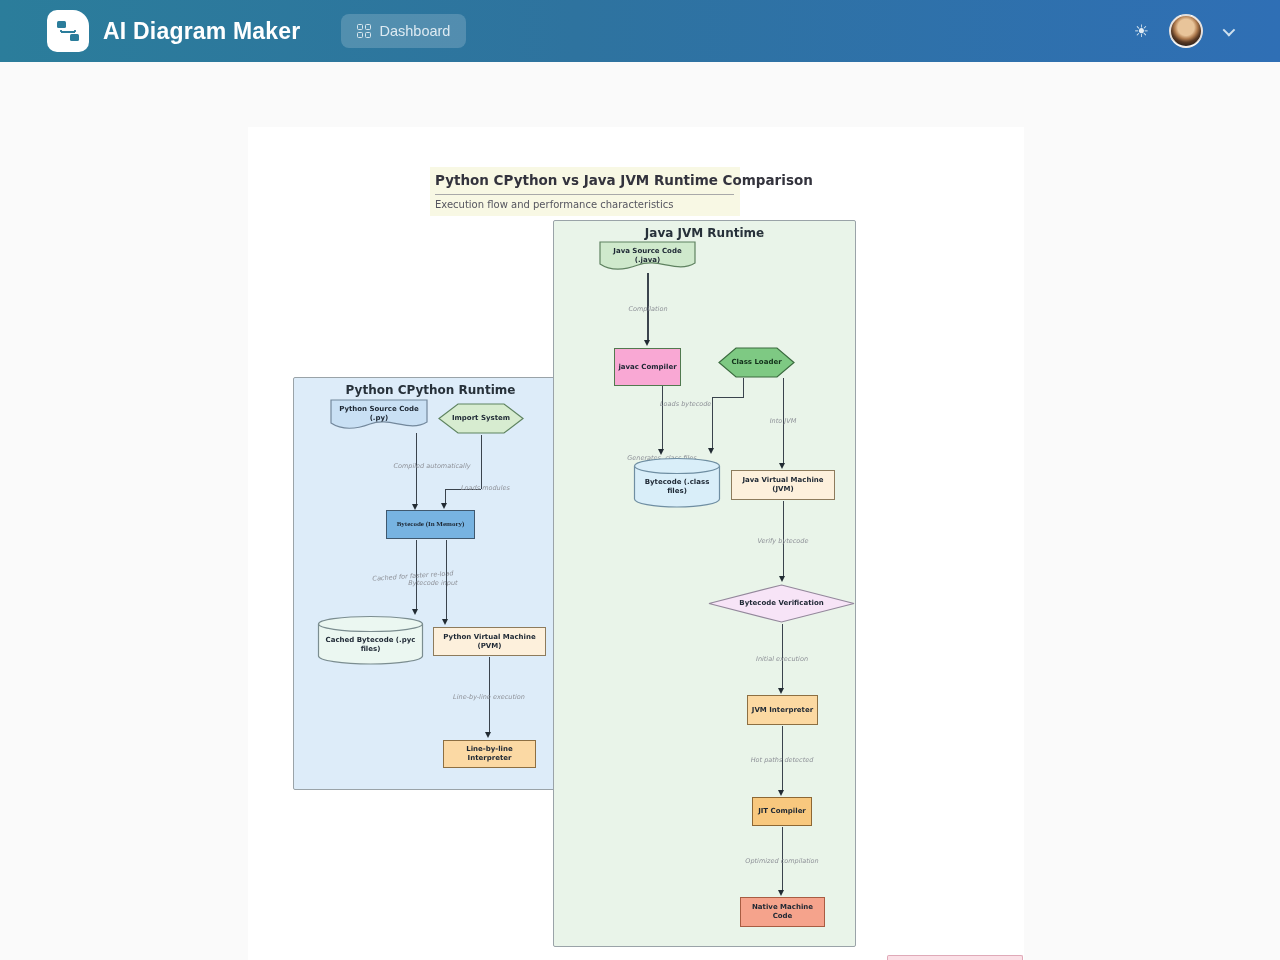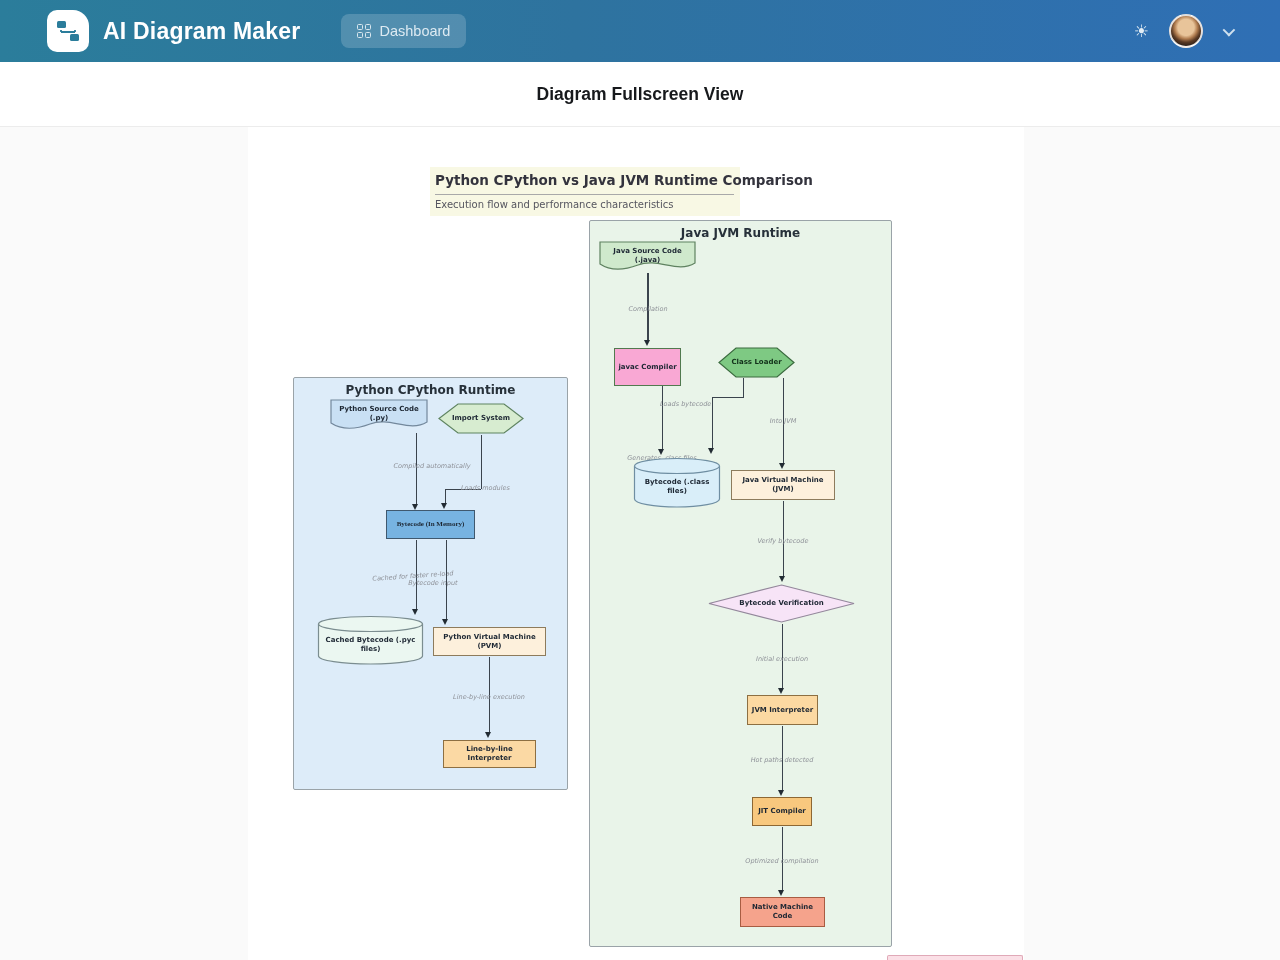--- a/index.html
+++ b/index.html
@@ -69,21 +69,21 @@
   <div class="diagram-font">
 
     <div class="abs dg-titleblock">
       <div class="dg-title">Python CPython vs Java JVM Runtime Comparison</div>
       <div class="dg-subtitle">Execution flow and performance characteristics</div>
     </div>
 
     <div class="subgraph" style="left:293px;top:377px;width:275px;height:413px;background:#ddecf9;">
       <div class="subgraph-title">Python CPython Runtime</div>
     </div>
-    <div class="subgraph" style="left:589px;top:220px;width:303px;height:727px;background:#e9f4e9;">
+    <div class="subgraph" style="left:553px;top:220px;width:303px;height:727px;background:#e9f4e9;">
       <div class="subgraph-title">Java JVM Runtime</div>
     </div>
 
     <div class="vl" style="left:415.5px;top:433px;height:72px;"></div>
     <div class="ar" style="left:412px;top:504px;"></div>
     <div class="edge-label center-label" style="left:416px;top:462px;padding-left:32px;">Compiled automatically</div>
 
     <div class="vl" style="left:480.5px;top:435px;height:54px;"></div>
     <div class="hlz" style="left:445px;top:488.5px;width:36px;"></div>
     <div class="vl" style="left:444.5px;top:489px;height:15px;"></div>
@@ -240,16 +240,13 @@
         </span>
       <span>Dashboard</span>
     </button>
     <div class="header-right">
       <button class="sun-icon">☀</button>
       <div class="avatar"></div>
       <div class="chev"></div>
     </div>
   </header>
 
-  <div class="subheader">
-    <h1>Diagram Fullscreen View</h1>
-  </div>
 </div>
 
 </body></html>

